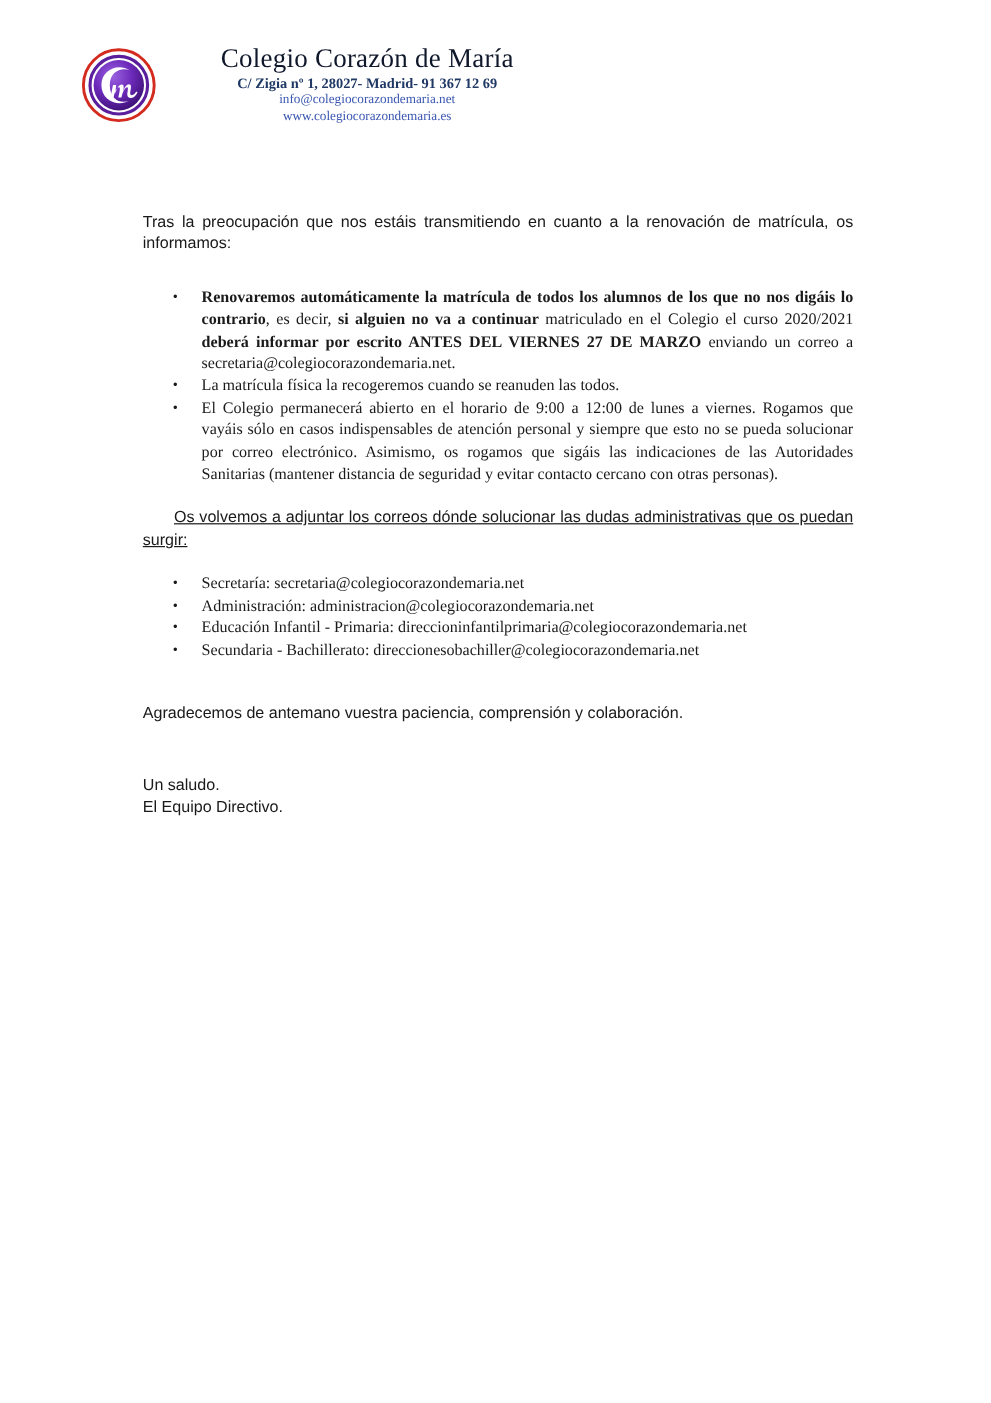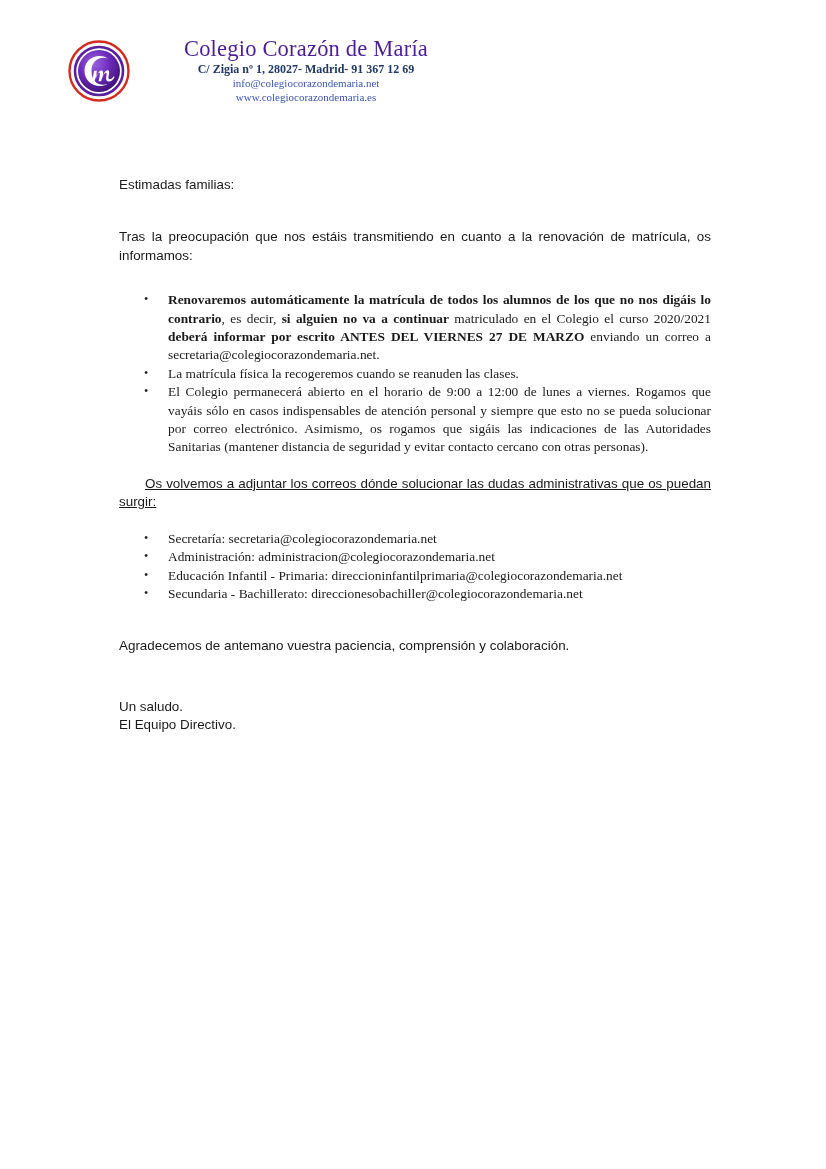--- a/index.html
+++ b/index.html
@@ -36,21 +36,21 @@
     position: absolute;
     left: 68px;
     top: 0;
     width: 340px;
     text-align: center;
   }
   .school-name {
     font-family: "Liberation Serif", serif;
     font-size: 22.5px;
     line-height: 26px;
-    color: #4c1d95;
+    color: #0f172a;
     letter-spacing: 0.2px;
     white-space: nowrap;
   }
   .school-addr {
     font-family: "Liberation Serif", serif;
     font-size: 12px;
     line-height: 14px;
     color: #1f3864;
     white-space: nowrap;
     font-weight: bold;
@@ -147,29 +147,28 @@
   <div class="letterhead-text">
     <div class="school-name">Colegio Corazón de María</div>
     <div class="school-addr">C/ Zigia nº 1, 28027- Madrid- 91 367 12 69</div>
     <div class="school-mail">info@colegiocorazondemaria.net</div>
     <div class="school-web">www.colegiocorazondemaria.es</div>
   </div>
 </div>
 
 <div class="letter">
 
-  <p class="para nojust salutation">Estimadas familias:</p>
 
   <p class="para">Tras la preocupación que nos estáis transmitiendo en cuanto a la renovación de matrícula, os informamos:</p>
 
   <div class="gap-lg"></div>
 
   <ul class="bullets tight">
     <li><b> Renovaremos automáticamente la matrícula de todos los alumnos de los que no nos digáis lo contrario</b><span>, es decir, </span><b>si alguien no va a continuar</b><span> matriculado en el Colegio el curso 2020/2021 </span><b>deberá informar por escrito ANTES DEL VIERNES 27 DE MARZO</b><span> enviando un correo a secretaria@colegiocorazondemaria.net.</span></li>
-    <li class="nojust"><span> La matrícula física la recogeremos cuando se reanuden las clases.</span></li>
+    <li class="nojust"><span> La matrícula física la recogeremos cuando se reanuden las todos.</span></li>
     <li><span>El Colegio permanecerá abierto en el horario de 9:00 a 12:00 de lunes a viernes. Rogamos que vayáis sólo en casos indispensables de atención personal y siempre que esto no se pueda solucionar por correo electrónico. Asimismo, os rogamos que sigáis las indicaciones de las Autoridades Sanitarias (mantener distancia de seguridad y evitar contacto cercano con otras personas).</span></li>
   </ul>
 
   <div class="gap-md"></div>
 
   <p class="para indent">Os volvemos a adjuntar los correos dónde solucionar las dudas administrativas que os puedan surgir:</p>
 
   <div class="gap-md"></div>
 
   <ul class="bullets tight">

